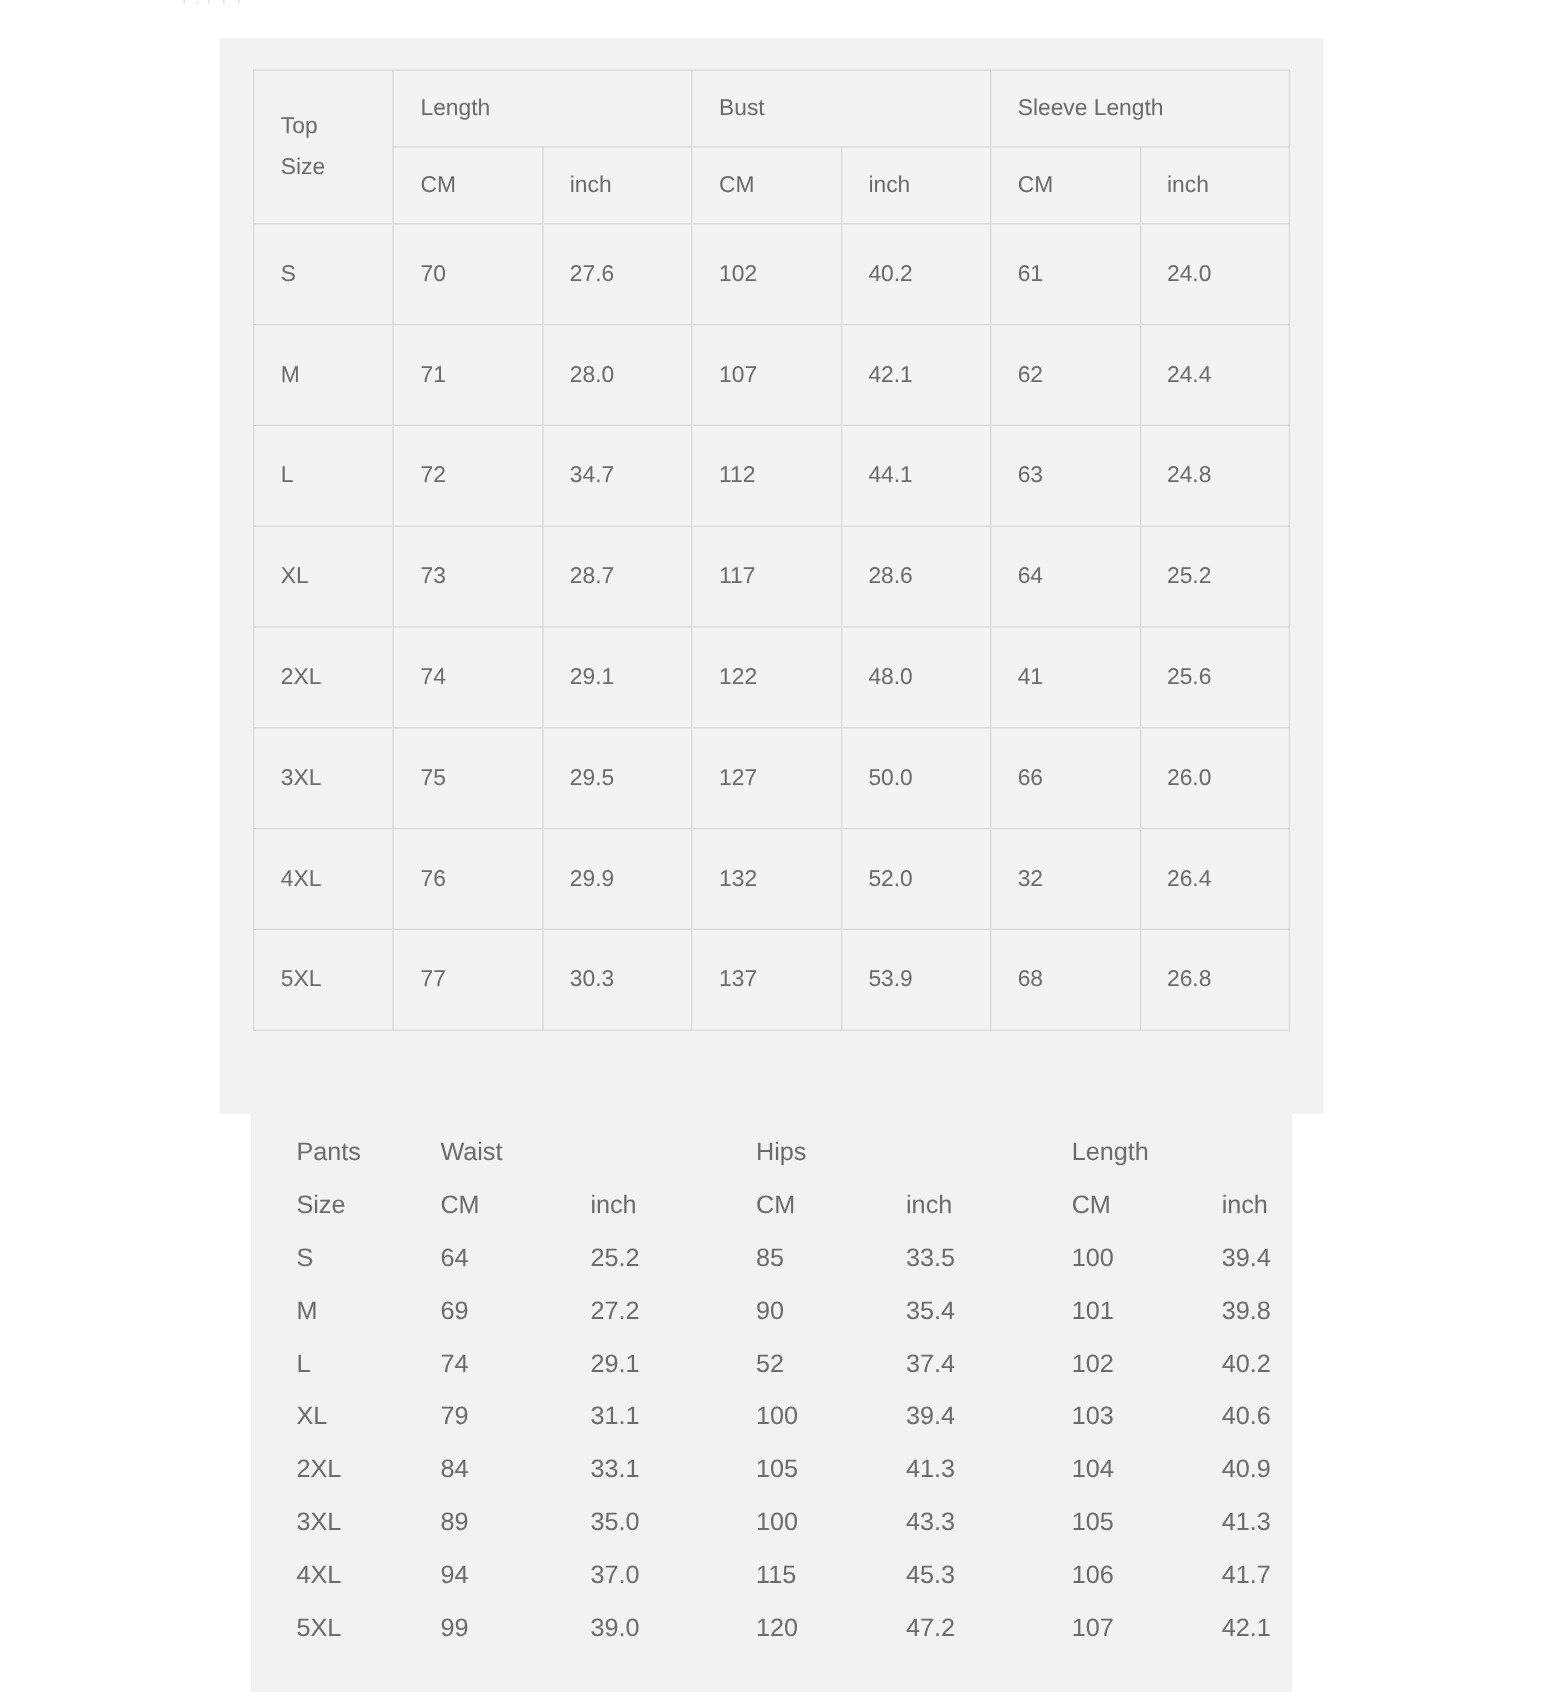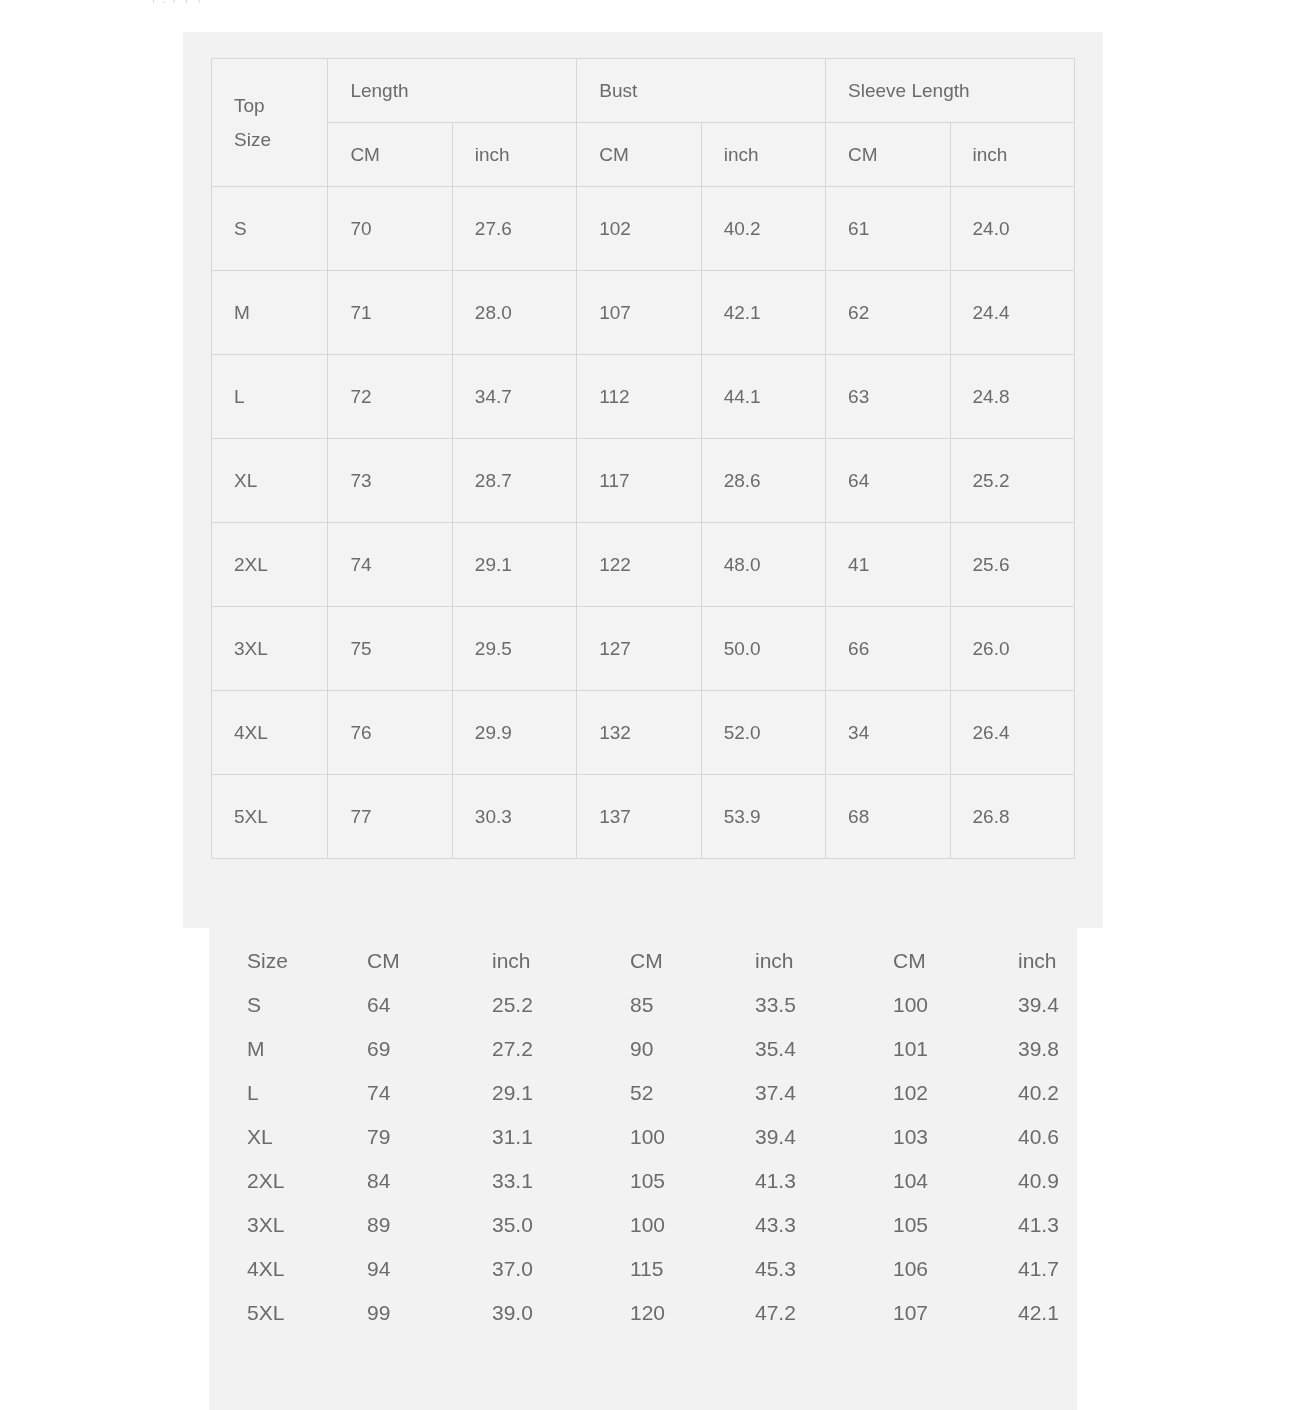--- a/index.html
+++ b/index.html
@@ -203,21 +203,21 @@
           <td>50.0</td>
           <td>66</td>
           <td>26.0</td>
         </tr>
         <tr>
           <td>4XL</td>
           <td>76</td>
           <td>29.9</td>
           <td>132</td>
           <td>52.0</td>
-          <td>34</td>
+          <td>32</td>
           <td>26.4</td>
         </tr>
         <tr>
           <td>5XL</td>
           <td>77</td>
           <td>30.3</td>
           <td>137</td>
           <td>53.9</td>
           <td>68</td>
           <td>26.8</td>
@@ -232,20 +232,26 @@
         <col class="p-col-size">
           <col class="p-col-cm">
           <col class="p-col-in">
         <col class="p-col-cm">
           <col class="p-col-in">
         <col class="p-col-cm">
           <col class="p-col-in">
       </colgroup>
       <thead>
         <tr>
+          <th>Pants</th>
+          <th colspan="2">Waist</th>
+          <th colspan="2">Hips</th>
+          <th colspan="2">Length</th>
+        </tr>
+        <tr>
           <th>Size</th>
           <th>CM</th>
           <th>inch</th>
           <th>CM</th>
           <th>inch</th>
           <th>CM</th>
           <th>inch</th>
         </tr>
       </thead>
       <tbody>

